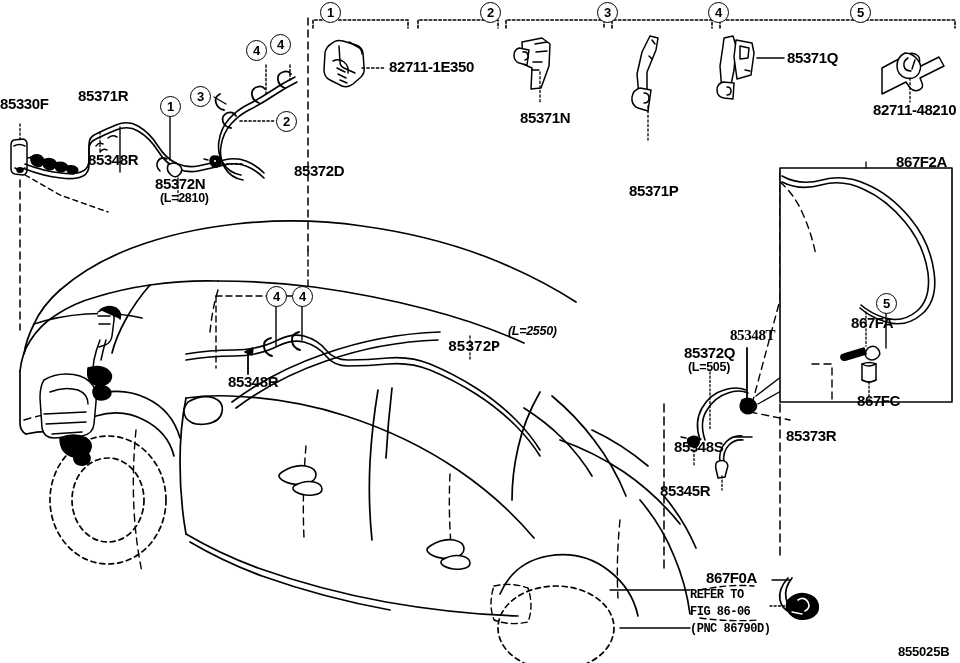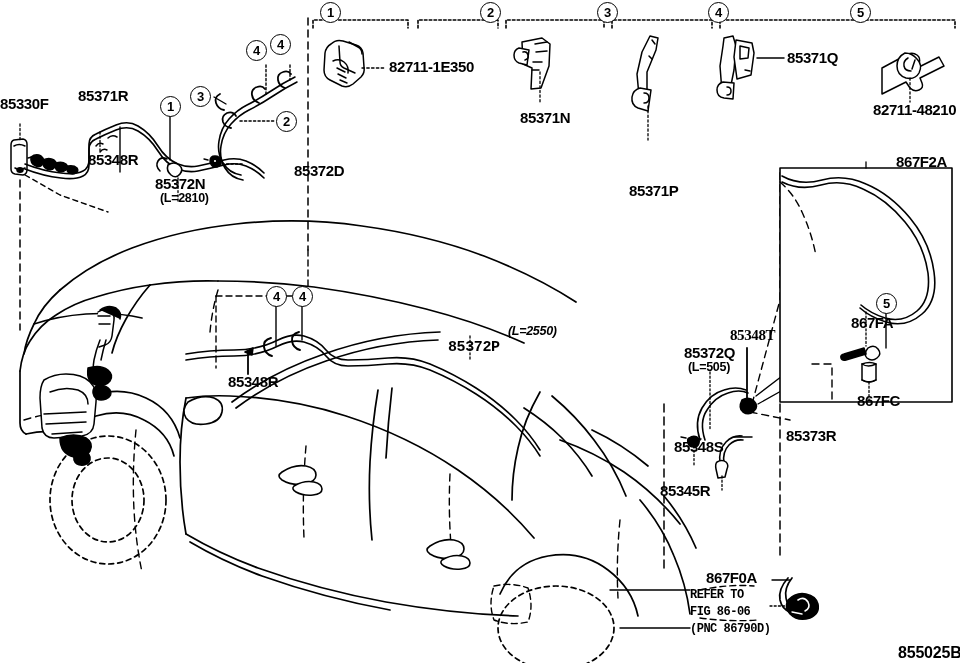--- a/index.html
+++ b/index.html
@@ -6,21 +6,21 @@
   body{width:960px;height:663px;overflow:hidden;
        font-family:"Liberation Sans", sans-serif;color:#000;}
   #stage{position:relative;width:960px;height:663px;background:#fff;}
   svg#art{position:absolute;left:0;top:0;width:960px;height:663px;}
   .lbl{position:absolute;font-family:"Liberation Sans",sans-serif;
        font-weight:bold;font-size:15px;letter-spacing:-0.4px;
        white-space:nowrap;line-height:1.05;}
   .lbl.sm{font-size:12.5px;font-weight:bold;letter-spacing:-0.3px;}
   .lbl.mono{font-family:"Liberation Mono",monospace;font-size:12px;
             font-weight:bold;letter-spacing:-0.5px;}
-  .lbl.diagid{font-size:16px;font-weight:bold;letter-spacing:-0.2px;}
+  .lbl.diagid{font-size:13px;font-weight:bold;letter-spacing:-0.2px;}
   .cnum{position:absolute;width:21px;height:21px;border:1.6px solid #000;
         border-radius:50%;background:#fff;font-size:13px;font-weight:bold;
         display:flex;align-items:center;justify-content:center;
         font-family:"Liberation Sans",sans-serif;box-sizing:border-box;}
 </style>
 </head>
 <body>
 
 <div id="stage">
 

